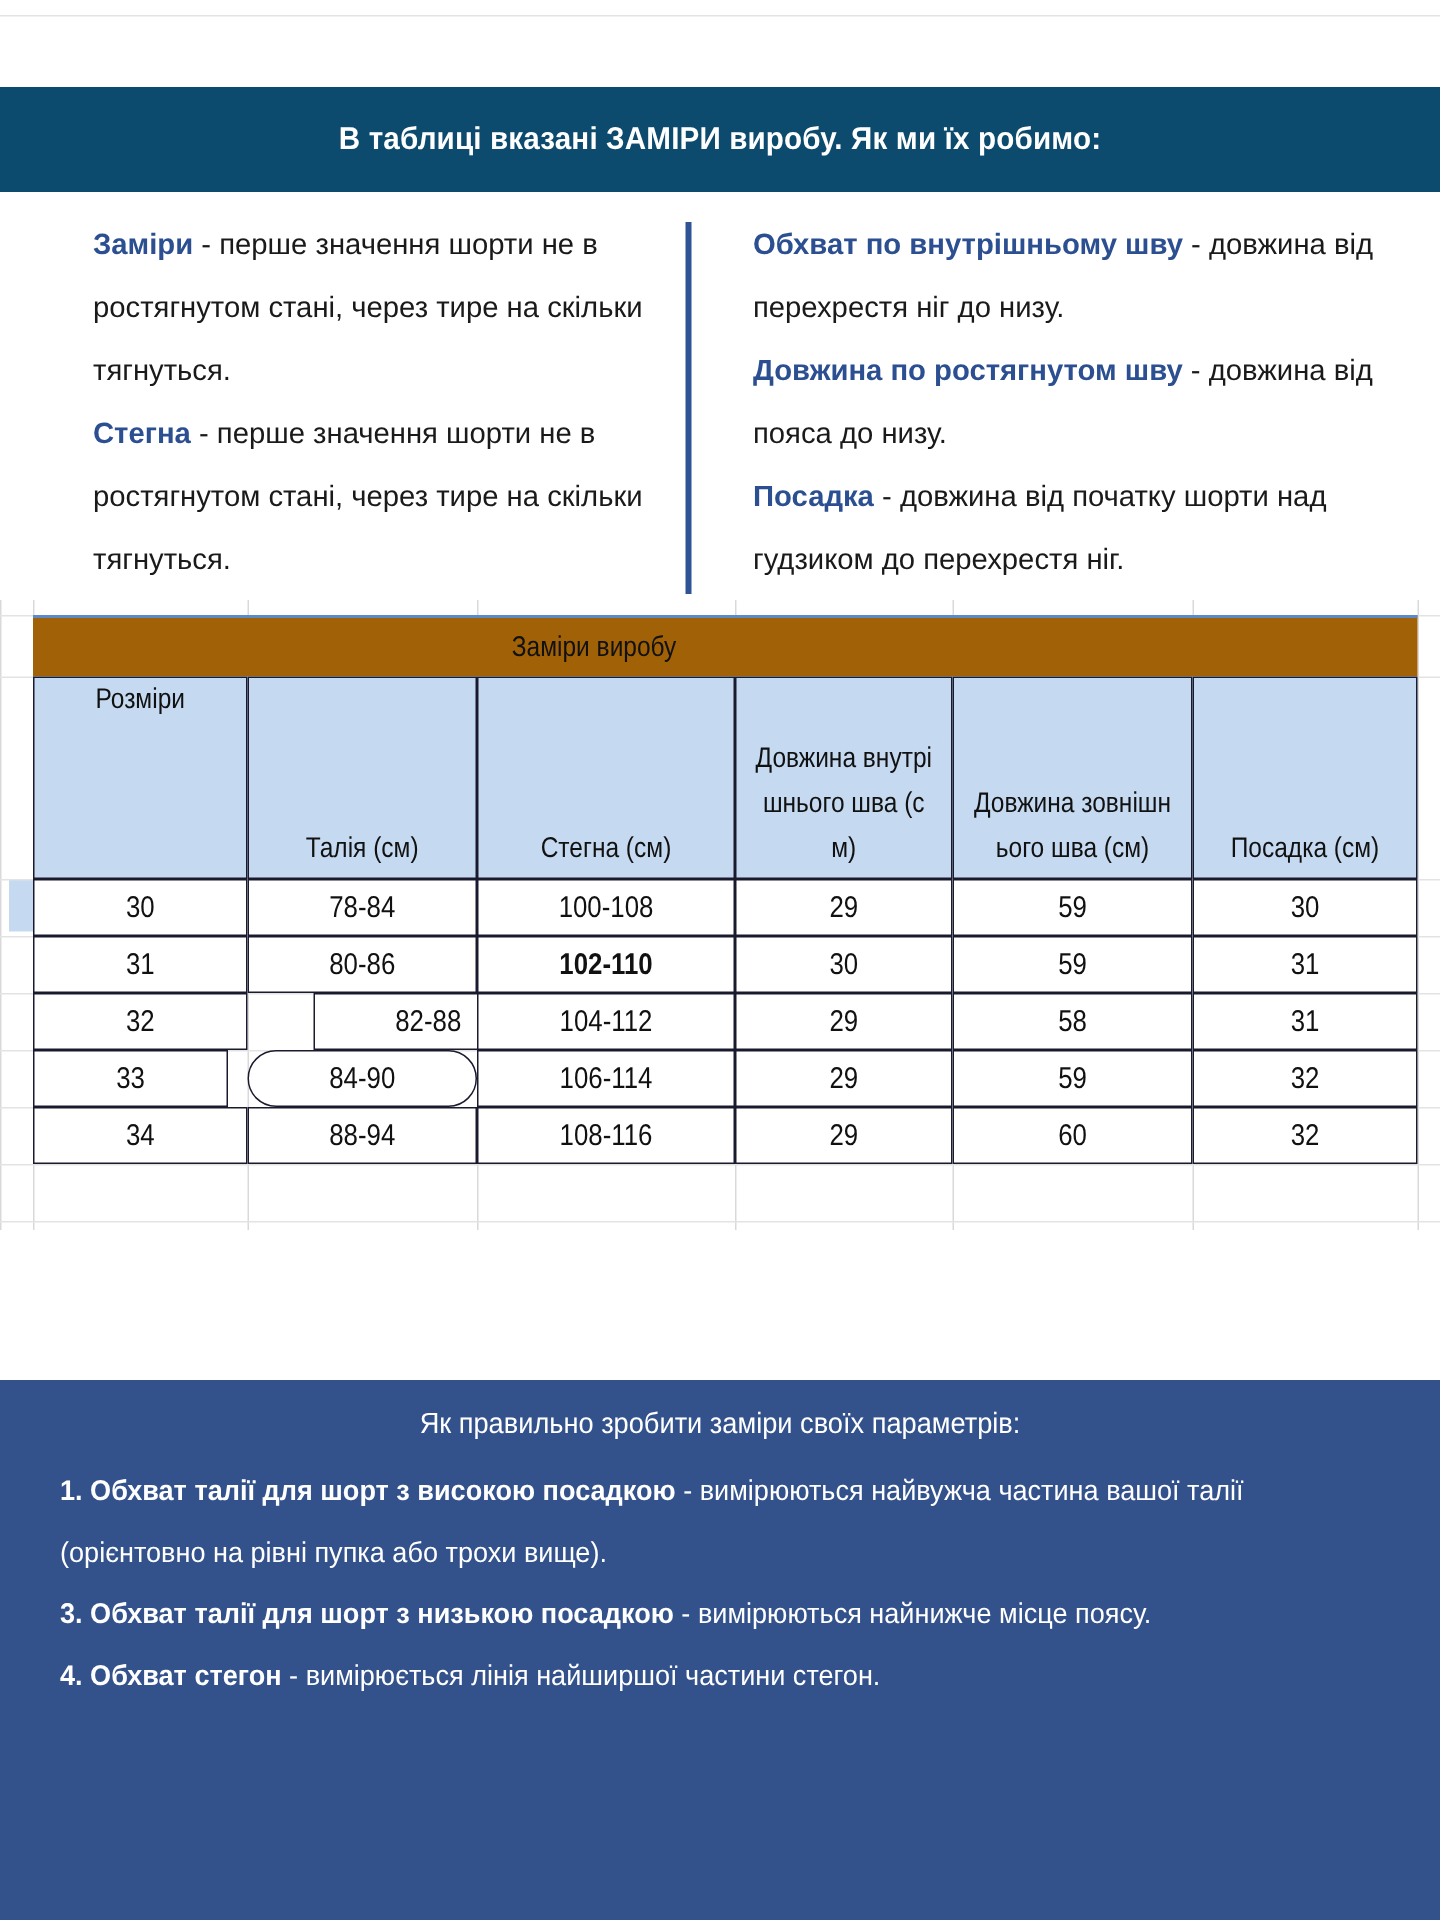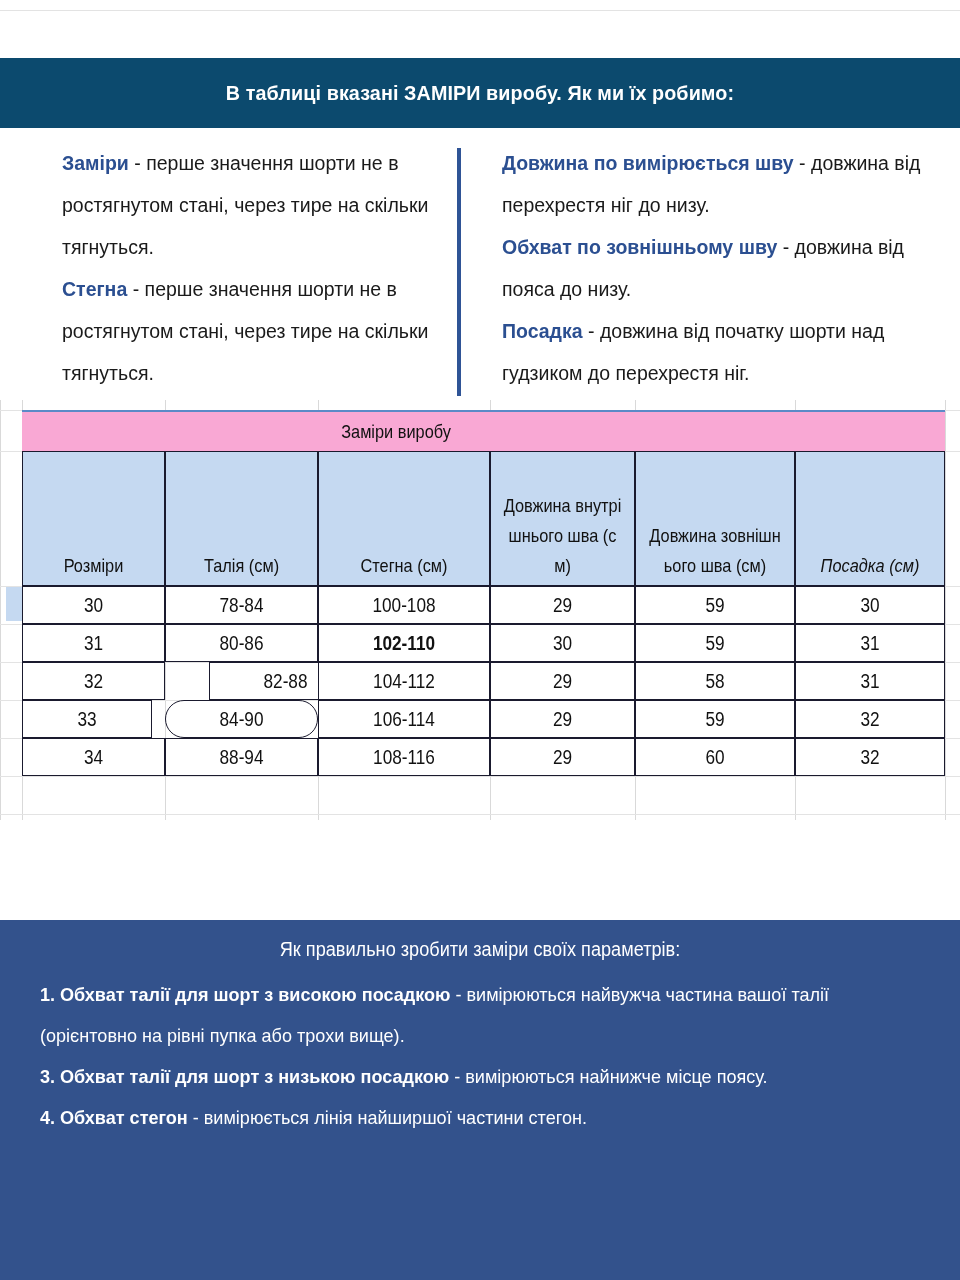--- a/index.html
+++ b/index.html
@@ -69,21 +69,21 @@
     overflow:hidden;
   }
   .cell .txt{
     display:block;width:100%;
     transform:scaleX(.86);
     line-height:23px;
     word-break:break-all;
   }
   .hdr{background:#c5d9f1;}
   .merged{
-    background:#f9a8d4;
+    background:#a16207;
     justify-content:flex-start;
     border-top:2px solid #5b8ac7;
   }
   .merged .txt{transform:scaleX(.86) translateX(0);text-align:left;padding-left:0;}
   .bordered{border:1.6px solid #1a1a2e;}
   .databody{background:#ffffff;}
   #row-marker{
     position:absolute;left:6px;top:186px;width:16px;height:35px;
     background:#c5d9f1;
   }
@@ -114,22 +114,22 @@
   <div class="band-title">В таблиці вказані ЗАМІРИ виробу. Як ми їх робимо:</div>
 </div>
 
 <div id="explain">
   <div id="explain-divider"></div>
   <div class="col" id="col-left">
       <div class="para"><span class="term">Заміри</span><span> - </span><span>перше значення шорти не в ростягнутом стані, через тире на скільки тягнуться.</span></div>
       <div class="para"><span class="term">Стегна</span><span> - </span><span>перше значення шорти не в ростягнутом стані, через тире на скільки тягнуться.</span></div>
     </div>
   <div class="col" id="col-right">
-      <div class="para"><span class="term">Довжина по вимірюється шву</span><span> - </span><span>довжина від перехрестя ніг до низу.</span></div>
-      <div class="para"><span class="term">Обхват по зовнішньому шву</span><span> - </span><span>довжина від пояса до низу.</span></div>
+      <div class="para"><span class="term">Обхват по внутрішньому шву</span><span> - </span><span>довжина від перехрестя ніг до низу.</span></div>
+      <div class="para"><span class="term">Довжина по ростягнутом шву</span><span> - </span><span>довжина від пояса до низу.</span></div>
       <div class="para"><span class="term">Посадка</span><span> - </span><span>довжина від початку шорти над гудзиком до перехрестя ніг.</span></div>
     </div>
 </div>
 
 <div id="sheet">
   <div id="row-marker"></div>
 <div class="vgrid" style="left: 0px;"></div>
     <div class="vgrid" style="left: 22px;"></div>
     <div class="vgrid" style="left: 165px;"></div>
     <div class="vgrid" style="left: 318px;"></div>
@@ -143,36 +143,36 @@
     <div class="hgrid" style="top: 186px;"></div>
     <div class="hgrid" style="top: 224px;"></div>
     <div class="hgrid" style="top: 262px;"></div>
     <div class="hgrid" style="top: 300px;"></div>
     <div class="hgrid" style="top: 338px;"></div>
     <div class="hgrid" style="top: 376px;"></div>
     <div class="hgrid" style="top: 414px;"></div>
     <div class="cell merged" style="left: 22px; top: 10px; width: 923px; height: 41px;">
       <span class="txt" style="font-size: 19px; line-height: 38px; padding-left: 296px;">Заміри виробу</span>
     </div>
-    <div class="cell hdr bordered" style="left: 22px; top: 51px; width: 143px; height: 135px; align-items: flex-end;">
+    <div class="cell hdr bordered" style="left: 22px; top: 51px; width: 143px; height: 135px; align-items: flex-start;">
       <span class="txt" style="font-size: 19px; line-height: 30px; padding-bottom: 4px;">Розміри</span>
     </div>
     <div class="cell hdr bordered" style="left: 165px; top: 51px; width: 153px; height: 135px; align-items: flex-end;">
       <span class="txt" style="font-size: 19px; line-height: 30px; padding-bottom: 4px;">Талія (см)</span>
     </div>
     <div class="cell hdr bordered" style="left: 318px; top: 51px; width: 172px; height: 135px; align-items: flex-end;">
       <span class="txt" style="font-size: 19px; line-height: 30px; padding-bottom: 4px;">Стегна (см)</span>
     </div>
     <div class="cell hdr bordered" style="left: 490px; top: 51px; width: 145px; height: 135px; align-items: flex-end;">
       <span class="txt" style="font-size: 19px; line-height: 30px; padding-bottom: 4px;">Довжина внутрішнього шва (см)</span>
     </div>
     <div class="cell hdr bordered" style="left: 635px; top: 51px; width: 160px; height: 135px; align-items: flex-end;">
       <span class="txt" style="font-size: 19px; line-height: 30px; padding-bottom: 4px;">Довжина зовнішнього шва (см)</span>
     </div>
-    <div class="cell hdr bordered" style="left: 795px; top: 51px; width: 150px; height: 135px; align-items: flex-end; font-style: italic;">
+    <div class="cell hdr bordered" style="left: 795px; top: 51px; width: 150px; height: 135px; align-items: flex-end;">
       <span class="txt" style="font-size: 19px; line-height: 30px; padding-bottom: 4px;">Посадка (см)</span>
     </div>
     <div class="cell databody bordered" style="left: 22px; top: 186px; width: 143px; height: 38px;">
       <span class="txt" style="font-size: 20px; line-height: 26px;">30</span>
     </div>
     <div class="cell databody bordered" style="left: 165px; top: 186px; width: 153px; height: 38px;">
       <span class="txt" style="font-size: 20px; line-height: 26px;">78-84</span>
     </div>
     <div class="cell databody bordered" style="left: 318px; top: 186px; width: 172px; height: 38px;">
       <span class="txt" style="font-size: 20px; line-height: 26px;">100-108</span>

